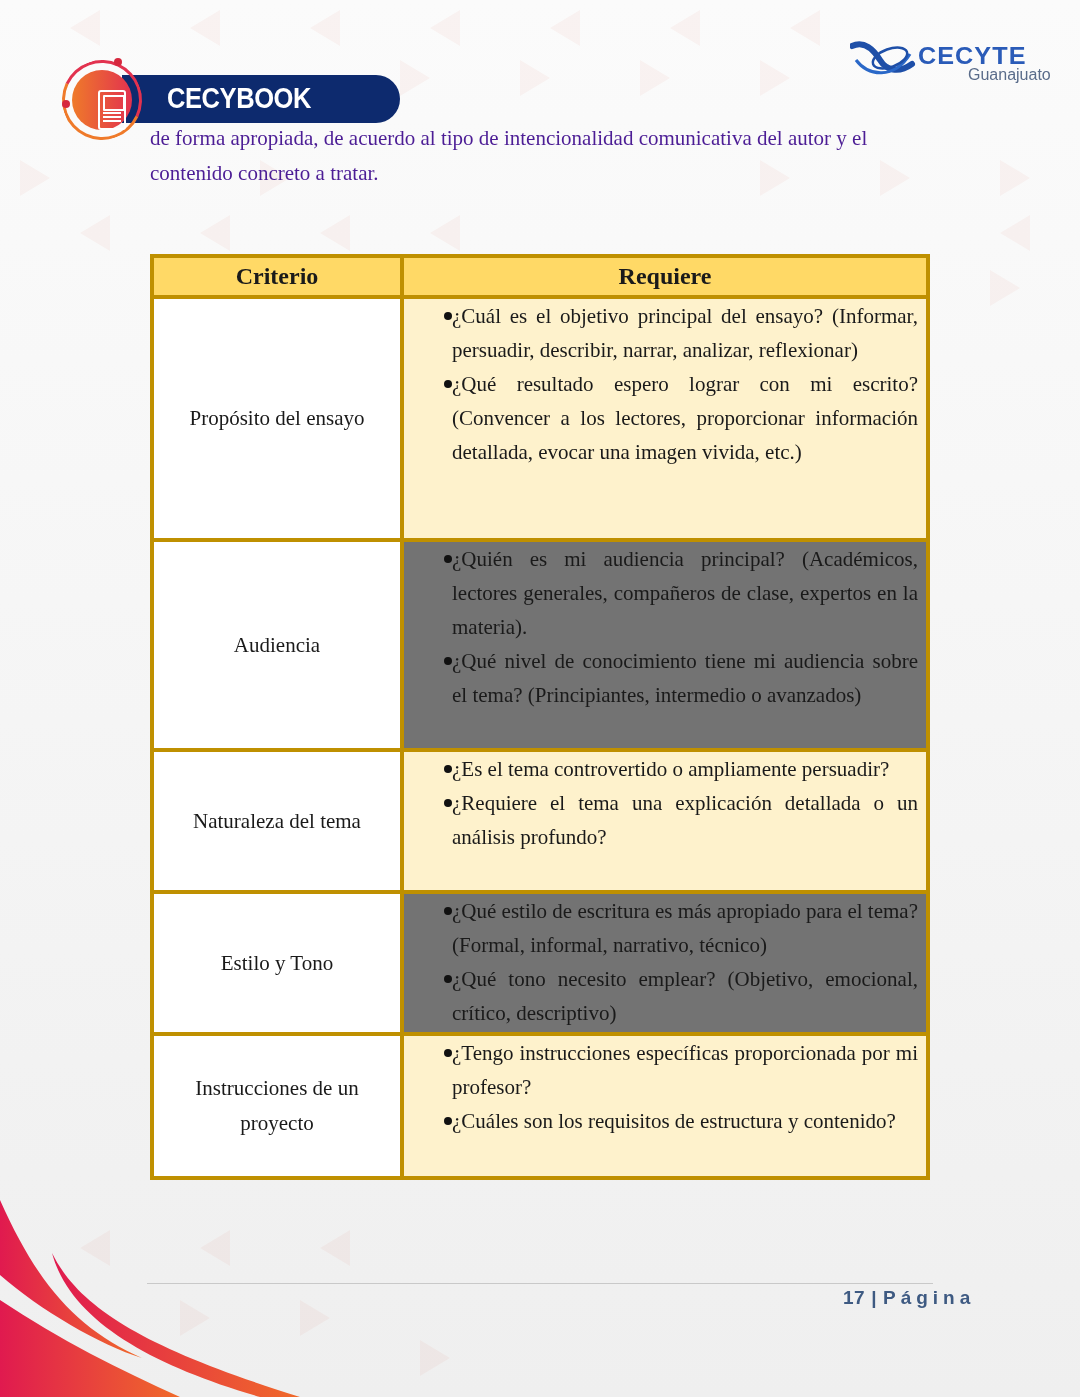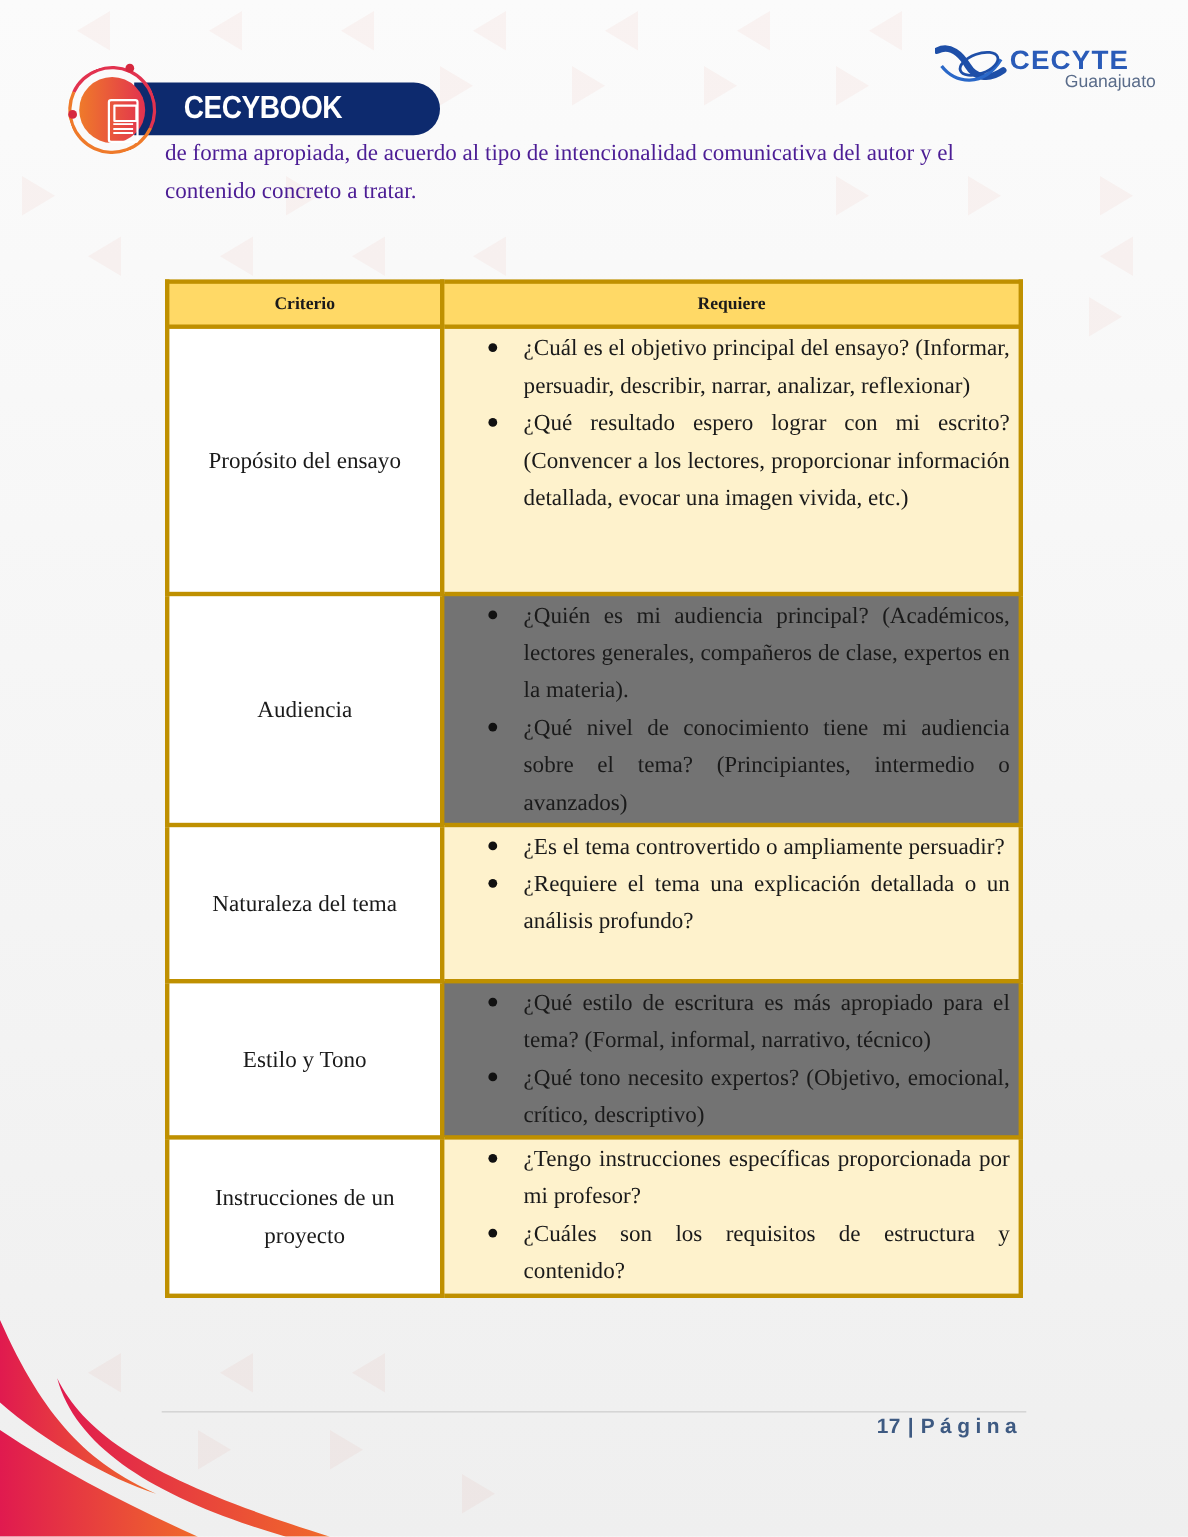--- a/index.html
+++ b/index.html
@@ -86,54 +86,54 @@
 
     
     .table {
       position: absolute; left: 150px; top: 254px; width: 780px;
       border-collapse: collapse;
       font-family: "Liberation Serif", serif;
     }
     .table th, .table td { border: 4px solid #bf9000; }
     .table th {
       background: #ffd966; height: 41px;
-      font-weight: bold; font-size: 16px; color: #1a1a1a; text-align: center;
+      font-weight: bold; font-size: 24px; color: #1a1a1a; text-align: center;
     }
     .table th.c1, .table td.c1 { width: 250px; }
     .table td.c1 {
       background: #ffffff; text-align: center; vertical-align: middle;
       font-size: 21px; line-height: 35px; padding: 0 20px;
     }
     .table td.c2 {
       vertical-align: top; padding: 0 8px 0 0;
       font-size: 21px;
     }
     .row-odd td.c2 { background: #fef2cc; }
     .row-even td.c2 { background: #737373; }
     .qlist { list-style: none; padding: 0; margin: 0; }
     .qlist li {
-      position: relative; padding-left: 72px;
+      position: relative; padding-left: 48px;
       line-height: 34px; text-align: justify;
     }
     .qlist li .bullet {
       position: absolute; left: 40px; top: 13px; width: 8px; height: 8px;
       border-radius: 50%; background: #111;
     }
     .r1 { height: 243px; }
     .r2 { height: 210px; }
     .r3 { height: 142px; }
     .r4 { height: 142px; }
     .r5 { height: 144px; }
 
     
     .footer-line {
       position: absolute; left: 147px; top: 1283px; width: 786px; height: 1px; background: #c9c9c9;
     }
     .page-num {
-      position: absolute; left: 797px; top: 1287px;
+      position: absolute; left: 843px; top: 1287px;
       font-family: "Liberation Sans", sans-serif; font-weight: bold;
       font-size: 19px; color: #3e5a82; letter-spacing: 0.5px;
     }
     .page-num .sep { margin: 0 6px; }
     .page-num .word { letter-spacing: 5px; }
     .swoosh { position: absolute; left: 0; top: 1180px; width: 400px; height: 217px; }
   </style>
 </head>
 <body>
 
@@ -224,21 +224,21 @@
           <li><span class="bullet"></span><span>¿Es el tema controvertido o ampliamente persuadir?</span></li>
           <li><span class="bullet"></span><span>¿Requiere el tema una explicación detallada o un análisis profundo?</span></li>
         </ul>
       </td>
     </tr>
     <tr class="row-even r4">
       <td class="c1">Estilo y Tono</td>
       <td class="c2">
         <ul class="qlist">
           <li><span class="bullet"></span><span>¿Qué estilo de escritura es más apropiado para el tema? (Formal, informal, narrativo, técnico)</span></li>
-          <li><span class="bullet"></span><span>¿Qué tono necesito expertos? (Objetivo, emocional, crítico, descriptivo)</span></li>
+          <li><span class="bullet"></span><span>¿Qué tono necesito emplear? (Objetivo, emocional, crítico, descriptivo)</span></li>
         </ul>
       </td>
     </tr>
     <tr class="row-odd r5">
       <td class="c1">Instrucciones de un proyecto</td>
       <td class="c2">
         <ul class="qlist">
           <li><span class="bullet"></span><span>¿Tengo instrucciones específicas proporcionada por mi profesor?</span></li>
           <li><span class="bullet"></span><span>¿Cuáles son los requisitos de estructura y contenido?</span></li>
         </ul>

